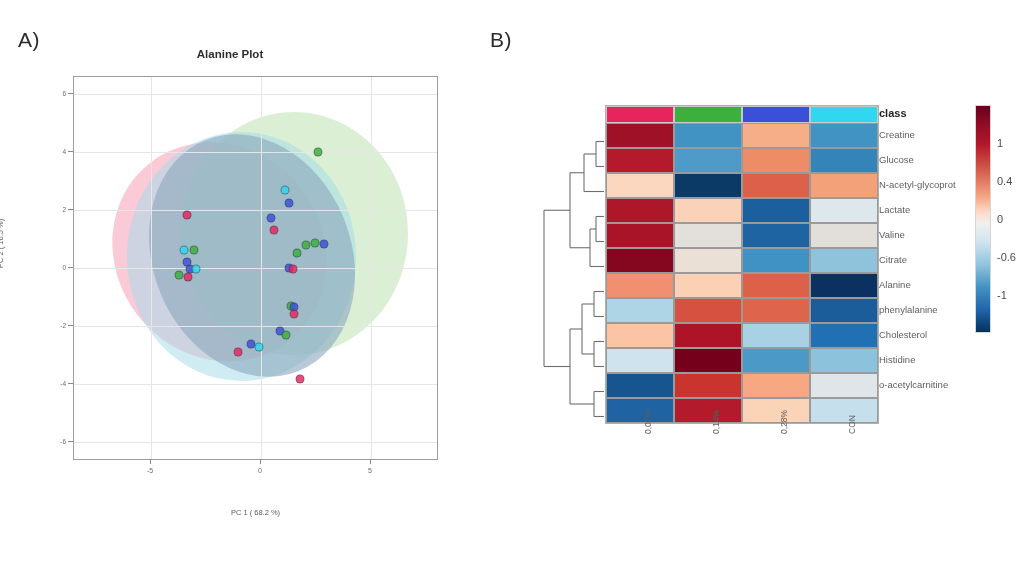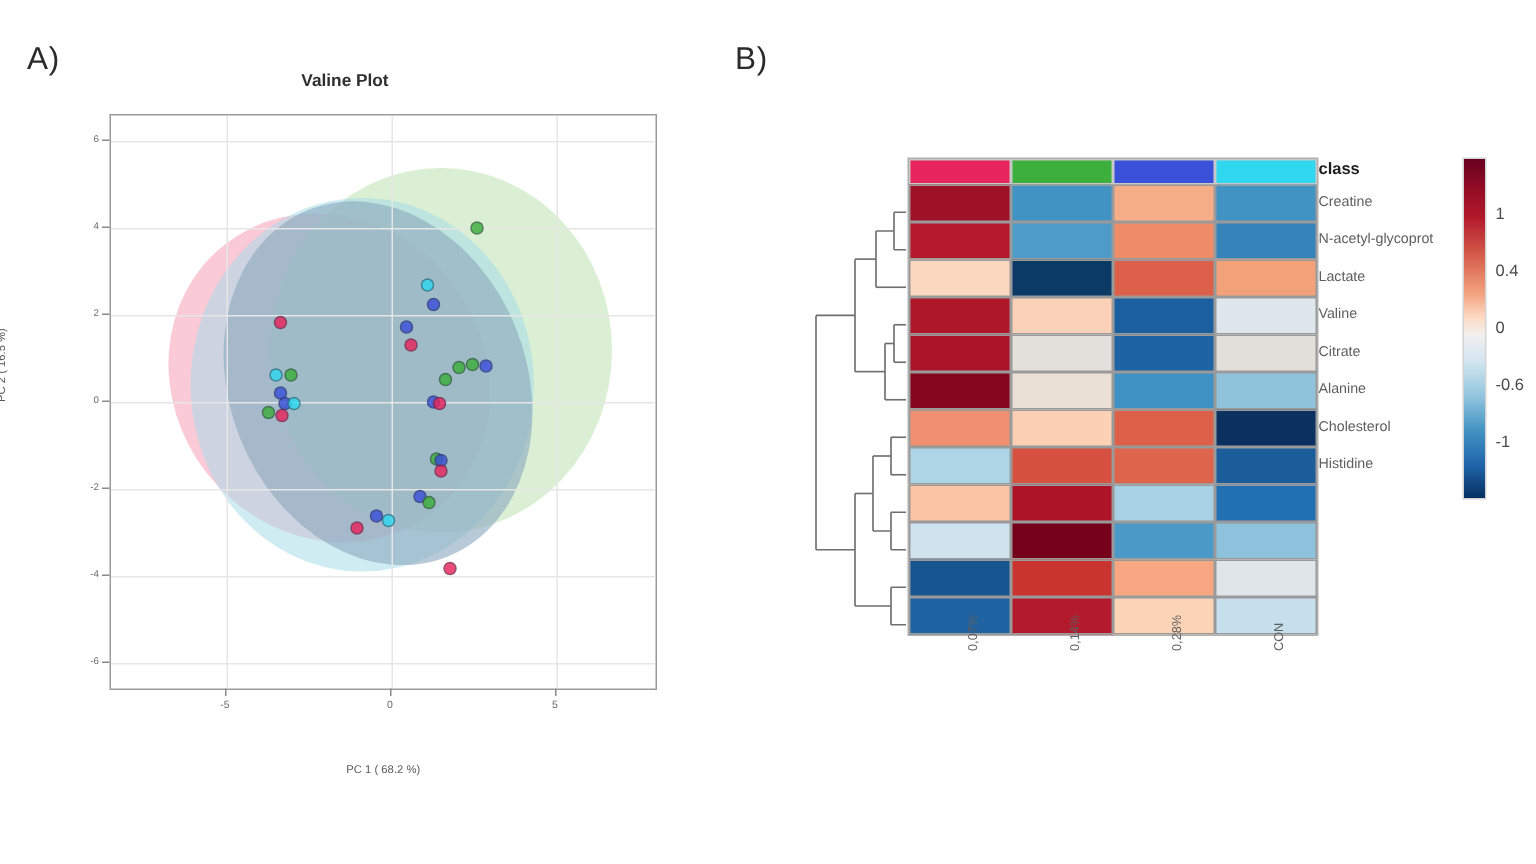--- a/index.html
+++ b/index.html
@@ -90,21 +90,21 @@
     position:absolute;left:462px;font-size:11px;color:#4a4a4a;
     transform:translateY(-50%);white-space:nowrap;
   }
 </style>
 </head>
 <body>
 
 <div id="panel-a">
   <div class="panel-letter" style="left:18px;top:28px;">A)</div>
 
-  <div id="scores-title">Valine Plot</div>
+  <div id="scores-title">Alanine Plot</div>
 
   <div id="ylab">PC 2 ( 16.5 %)</div>
   <div id="xlab">PC 1 ( 68.2 %)</div>
 
   <div id="plot-frame">
     <div id="ellipse-layer">
         <div class="ellipse" style="width: 206.8px; height: 225.727px; left: 41.8px; top: 62.2197px; background: rgb(245, 154, 178); opacity: 0.52; transform: rotate(-38deg);"></div>
         <div class="ellipse" style="width: 228.8px; height: 243.091px; left: 105.6px; top: 34.7273px; background: rgb(185, 224, 173); opacity: 0.52; transform: rotate(0deg);"></div>
         <div class="ellipse" style="width: 228.8px; height: 248.879px; left: 52.8px; top: 54.9848px; background: rgb(163, 219, 232); opacity: 0.52; transform: rotate(0deg);"></div>
         <div class="ellipse" style="width: 198px; height: 248.879px; left: 79.2px; top: 53.5379px; background: rgb(141, 169, 190); opacity: 0.62; transform: rotate(-22deg);"></div>
@@ -269,27 +269,30 @@
         <div class="hm-cell" title="Histidine / CON = -0.12" style="background: rgb(223, 229, 233);"></div>
         <div class="hm-cell" title="o-acetylcarnitine / 0,07% = -0.9" style="background: rgb(31, 99, 163);"></div>
         <div class="hm-cell" title="o-acetylcarnitine / 0,14% = 1.15" style="background: rgb(179, 26, 44);"></div>
         <div class="hm-cell" title="o-acetylcarnitine / 0,28% = 0.35" style="background: rgb(251, 211, 182);"></div>
         <div class="hm-cell" title="o-acetylcarnitine / CON = -0.4" style="background: rgb(198, 223, 236);"></div>
       </div>
 
     <div id="row-labels">
         <div class="row-label head">class</div>
         <div class="row-label">Creatine</div>
+        <div class="row-label">Glucose</div>
         <div class="row-label">N-acetyl-glycoprot</div>
         <div class="row-label">Lactate</div>
         <div class="row-label">Valine</div>
         <div class="row-label">Citrate</div>
         <div class="row-label">Alanine</div>
+        <div class="row-label">phenylalanine</div>
         <div class="row-label">Cholesterol</div>
         <div class="row-label">Histidine</div>
+        <div class="row-label">o-acetylcarnitine</div>
       </div>
     <div id="col-labels">
         <div class="col-label" style="left: 38px;">0,07%</div>
         <div class="col-label" style="left: 106px;">0,14%</div>
         <div class="col-label" style="left: 174px;">0,28%</div>
         <div class="col-label" style="left: 242px;">CON</div>
       </div>
 
     <div id="cbar"></div>
     <div id="cbar-ticks">

